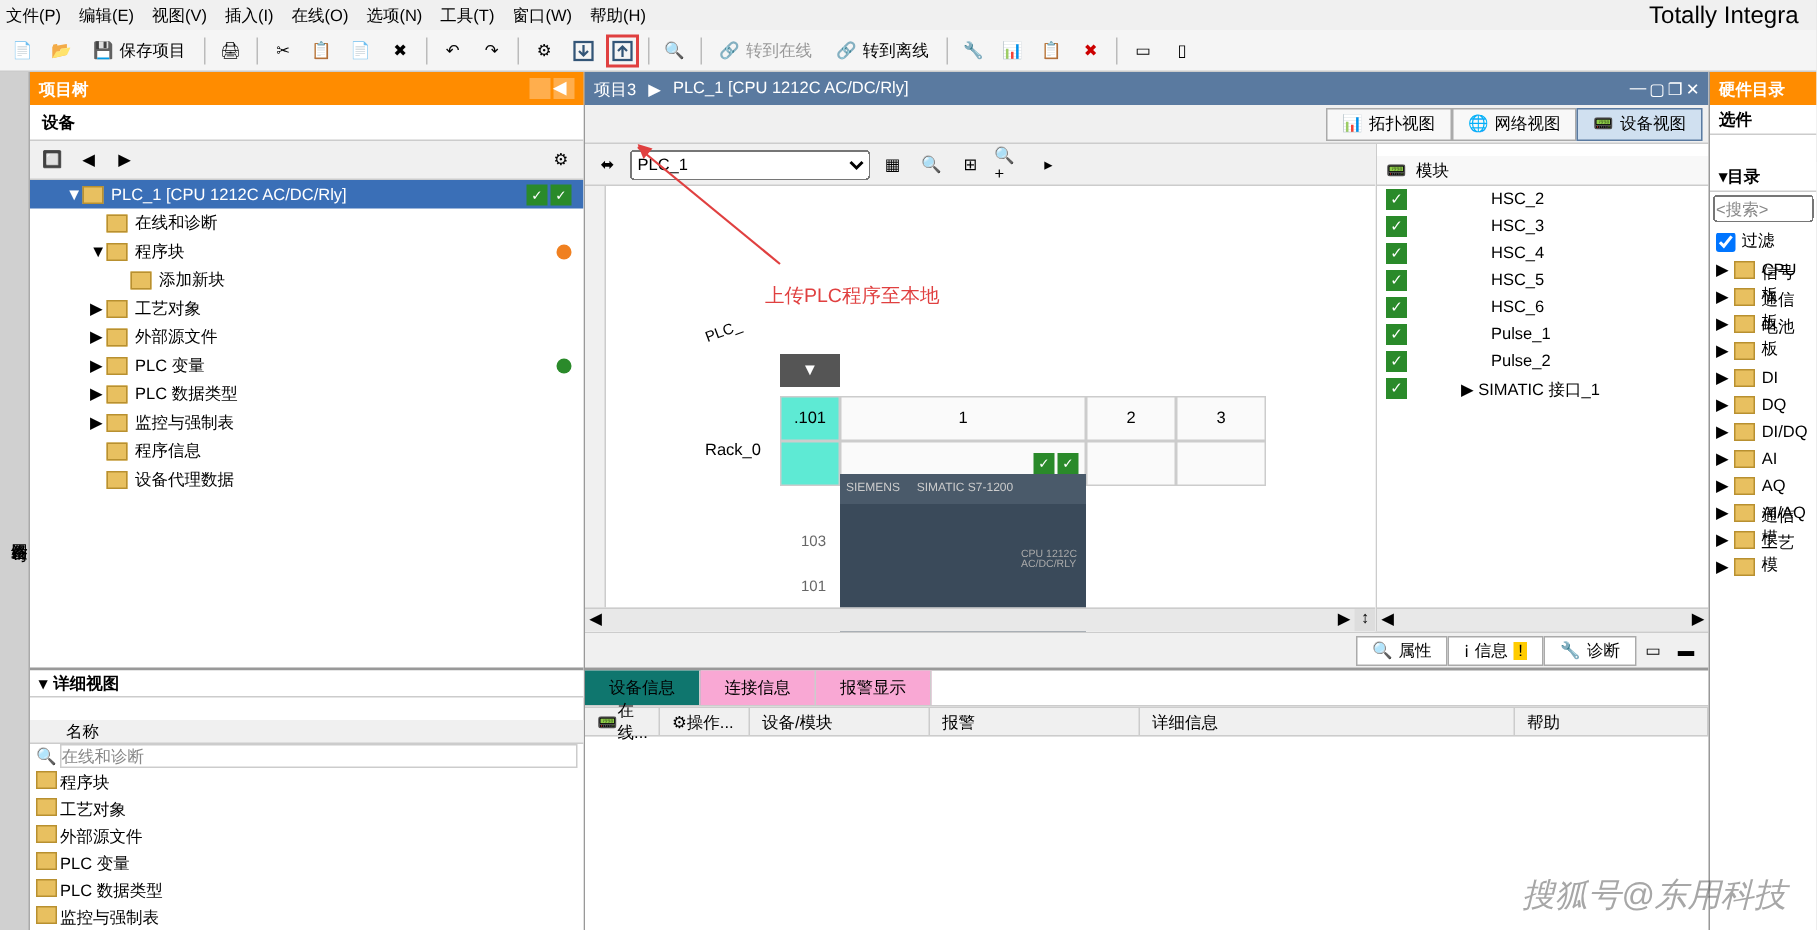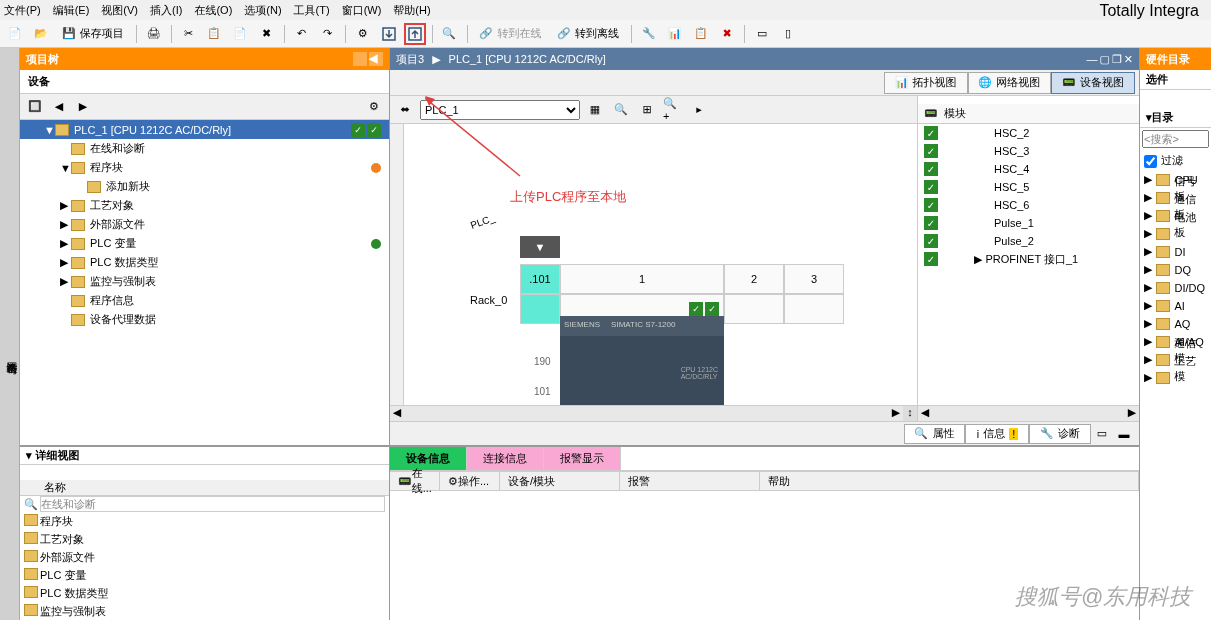--- a/index.html
+++ b/index.html
@@ -53,21 +53,21 @@
 .overview-panel { width: 222px; background: #fff; border-left: 1px solid #ccc; display: flex; flex-direction: column; }
 .overview-header { height: 24px; background: #f0f0f0; border-bottom: 1px solid #ccc; display: flex; align-items: center; padding: 0 8px; font-weight: bold; }
 .overview-colhead { height: 20px; background: #f8f8f8; border-bottom: 1px solid #ccc; display: flex; align-items: center; padding: 0 6px; }
 .overview-row { height: 18px; display: flex; align-items: center; padding: 0 6px; gap: 6px; cursor: pointer; }
 .green-check { width: 14px; height: 14px; background: #2a8a2a; display: inline-flex; align-items: center; justify-content: center; color: white; font-size: 10px; }
 .bottom-tabs { height: 24px; background: #f0f0f0; border-top: 1px solid #ccc; display: flex; align-items: center; justify-content: flex-end; padding: 0 4px; gap: 0; }
 .bottom-tab { height: 20px; padding: 0 10px; border: 1px solid #aaa; background: #fff; display: flex; align-items: center; gap: 4px; cursor: pointer; }
 .info-panel { height: 175px; border-top: 2px solid #999; background: #fff; }
 .info-tabs { height: 24px; display: flex; border-bottom: 1px solid #ccc; }
 .info-tab { padding: 0 16px; display: flex; align-items: center; border-right: 1px solid #ccc; cursor: pointer; background: #f9a8d4; }
-.info-tab.active { background: #22c55e; font-weight: bold; }
+.info-tab.active { background: #0f766e; font-weight: normal; }
 .info-status { padding: 6px 12px; font-weight: bold; }
 .info-table-head { height: 20px; background: #f0f0f0; border-top: 1px solid #ccc; border-bottom: 1px solid #ccc; display: flex; }
 .info-th { padding: 0 8px; border-right: 1px solid #ccc; display: flex; align-items: center; }
 .right-panel { width: 72px; background: #fff; border-left: 1px solid #999; display: flex; flex-direction: column; }
 .right-header { height: 22px; background: #ff8c00; color: white; display: flex; align-items: center; padding: 0 6px; font-weight: bold; }
 .right-sub { height: 20px; background: #fff; border-bottom: 1px solid #ccc; padding: 0 6px; display: flex; align-items: center; font-weight: bold; }
 .catalog-item { height: 18px; display: flex; align-items: flex-end; padding: 0 4px; gap: 4px; cursor: pointer; }
 .folder-icon { width: 14px; height: 12px; background: #e8c060; border: 1px solid #b89030; display: inline-block; }
 .watermark { position: absolute; right: 20px; bottom: 8px; font-size: 22px; color: rgba(80,80,80,0.5); font-style: italic; }
 .brand { position: absolute; top: 2px; right: 12px; font-weight: normal; font-size: 16px; }
@@ -348,21 +348,21 @@
             <div class="rack-cell" style="width:164px;justify-content:flex-end;gap:2px;padding-right:4px">
               <span class="check-icon">✓</span>
               <span class="check-icon">✓</span>
             </div>
             <div class="rack-cell"></div>
             <div class="rack-cell"></div>
           </div>
           <div class="rack-label">Rack_0</div>
           <div class="plc-chip">
             <div class="plc-chip-top">SIEMENS &nbsp;&nbsp;&nbsp; SIMATIC S7-1200</div>
-            <div style="position:absolute;left:-26px;top:40px;color:#666;font-size:10px">190</div>
+            <div style="position:absolute;left:-26px;top:40px;color:#666;font-size:10px">103</div>
             <div style="position:absolute;left:-26px;top:70px;color:#666;font-size:10px">101</div>
             <div style="position:absolute;right:6px;top:50px;color:#aaa;font-size:7px">CPU 1212C<br>AC/DC/RLY</div>
           </div>
         </div>
 
         <div class="scroll-h" style="position:absolute;bottom:0;left:0;right:0">
           <span style="width:14px;text-align:center">◀</span>
           <div style="flex:1;position:relative">
               <div class="thumb" style="position:absolute;left:40%"></div>
             </div>
@@ -401,21 +401,21 @@
             <div class="overview-row">
               <span class="green-check">✓</span>
               <span style="padding-left:50px">Pulse_1</span>
             </div>
             <div class="overview-row">
               <span class="green-check">✓</span>
               <span style="padding-left:50px">Pulse_2</span>
             </div>
             <div class="overview-row">
               <span class="green-check">✓</span>
-              <span style="padding-left:30px">▶ PROFINET 接口_1</span>
+              <span style="padding-left:30px">▶ SIMATIC 接口_1</span>
             </div>
           </div>
         <div class="scroll-h">
           <span style="width:14px;text-align:center">◀</span>
           <div style="flex:1">
               <div class="thumb"></div>
             </div>
           <span style="width:14px;text-align:center">▶</span>
         </div>
       </div>
@@ -433,20 +433,21 @@
       <div class="info-tabs">
         <div class="info-tab active">设备信息</div>
         <div class="info-tab">连接信息</div>
         <div class="info-tab">报警显示</div>
       </div>
       <div class="info-table-head">
         <div class="info-th" style="width:50px">📟 <span>在线...</span></div>
         <div class="info-th" style="width:60px">⚙ <span>操作...</span></div>
         <div class="info-th" style="width:120px">设备/模块</div>
         <div class="info-th" style="width:140px">报警</div>
+        <div class="info-th" style="width:250px">详细信息</div>
         <div class="info-th" style="flex:1">帮助</div>
       </div>
     </div>
   </div>
 
   <div class="right-panel">
     <div class="right-header">硬件目录</div>
     <div class="right-sub">选件</div>
     <div style="height:18px"></div>
     <div class="right-sub">▾ <span>目录</span></div>

